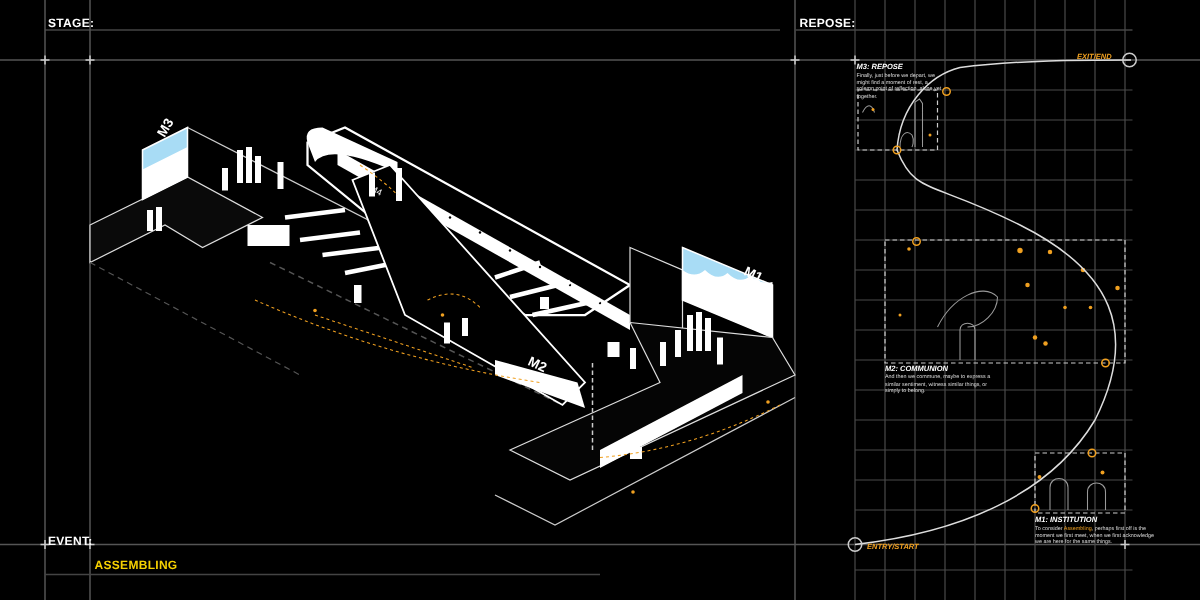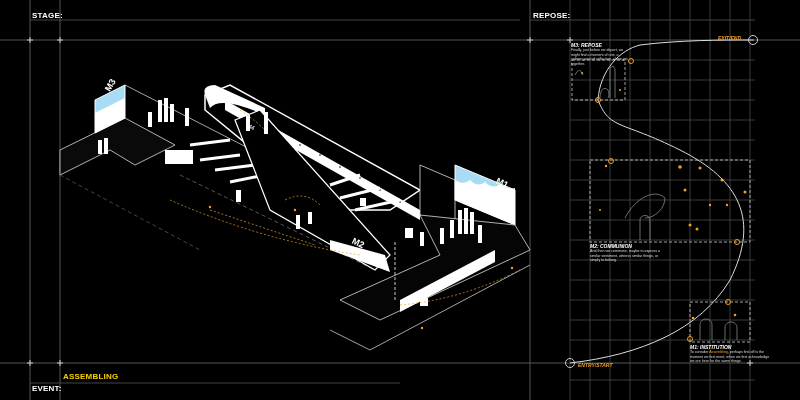--- a/index.html
+++ b/index.html
@@ -187,21 +187,21 @@
         <circle cx="295" cy="210" r="1.2"></circle>
       <circle cx="512" cy="268" r="1.2"></circle>
         <circle cx="422" cy="328" r="1.2"></circle>
     </g>
     <text x="246" y="127" font-size="6" fill="#fff" font-family="Liberation Sans, sans-serif" transform="rotate(25 246 127)">M4</text>
   </g>
 </svg>
 
 <div class="lbl" style="left:32px;top:11px;">STAGE:</div>
 <div class="lbl" style="left:533px;top:11px;">REPOSE:</div>
-<div class="lbl" style="left:32px;top:384px;text-align:right;">EVENT:</div>
+<div class="lbl" style="left:32px;top:356px;text-align:right;">EVENT:</div>
 <div class="lbl yellow" style="left:63px;top:372px;">ASSEMBLING</div>
 
 <div class="mtag" style="left:104px;top:80px;transform:rotate(-60deg);">M3</div>
 <div class="mtag" style="left:352px;top:238px;transform:rotate(25deg);">M2</div>
 <div class="mtag" style="left:496px;top:178px;transform:rotate(25deg);">M1</div>
 
 <div class="mark" style="left:718px;top:35px;">EXIT/END</div>
 <div class="mark" style="left:578px;top:362px;">ENTRY/START</div>
 
 <div class="note" style="left:571px;top:43px;width:60px;">

